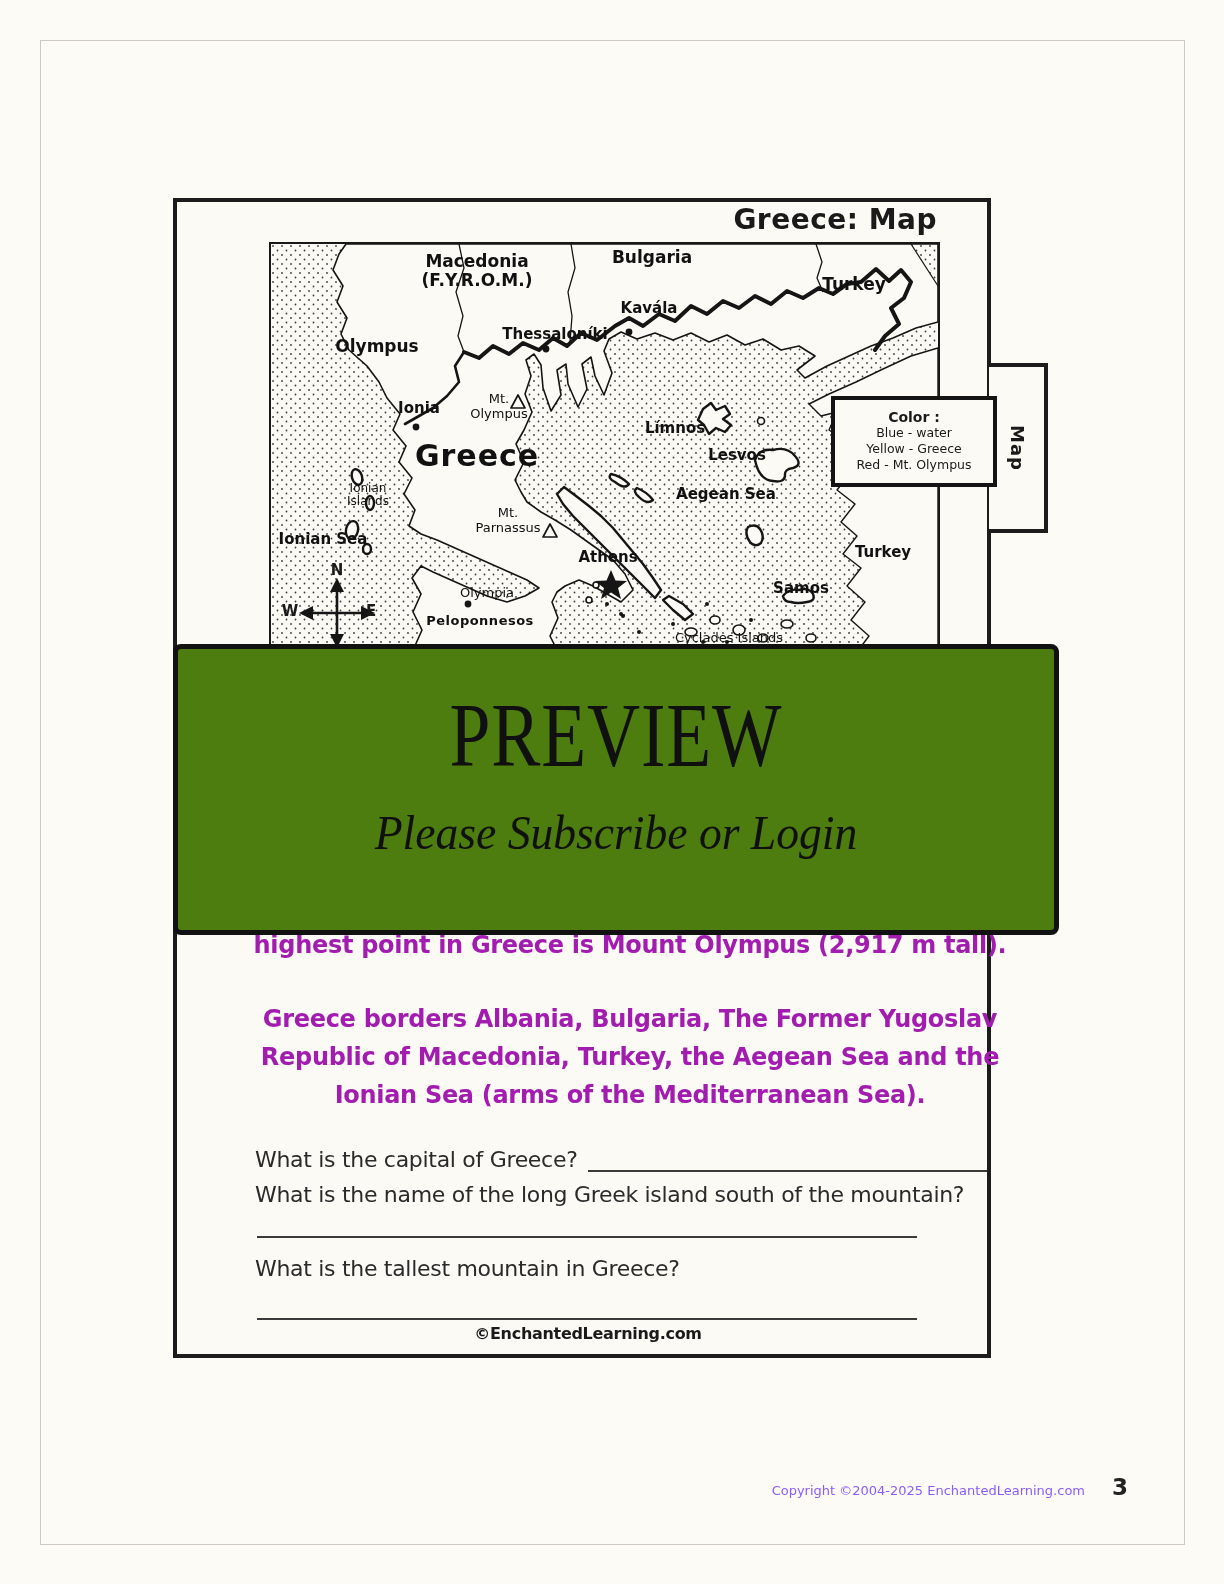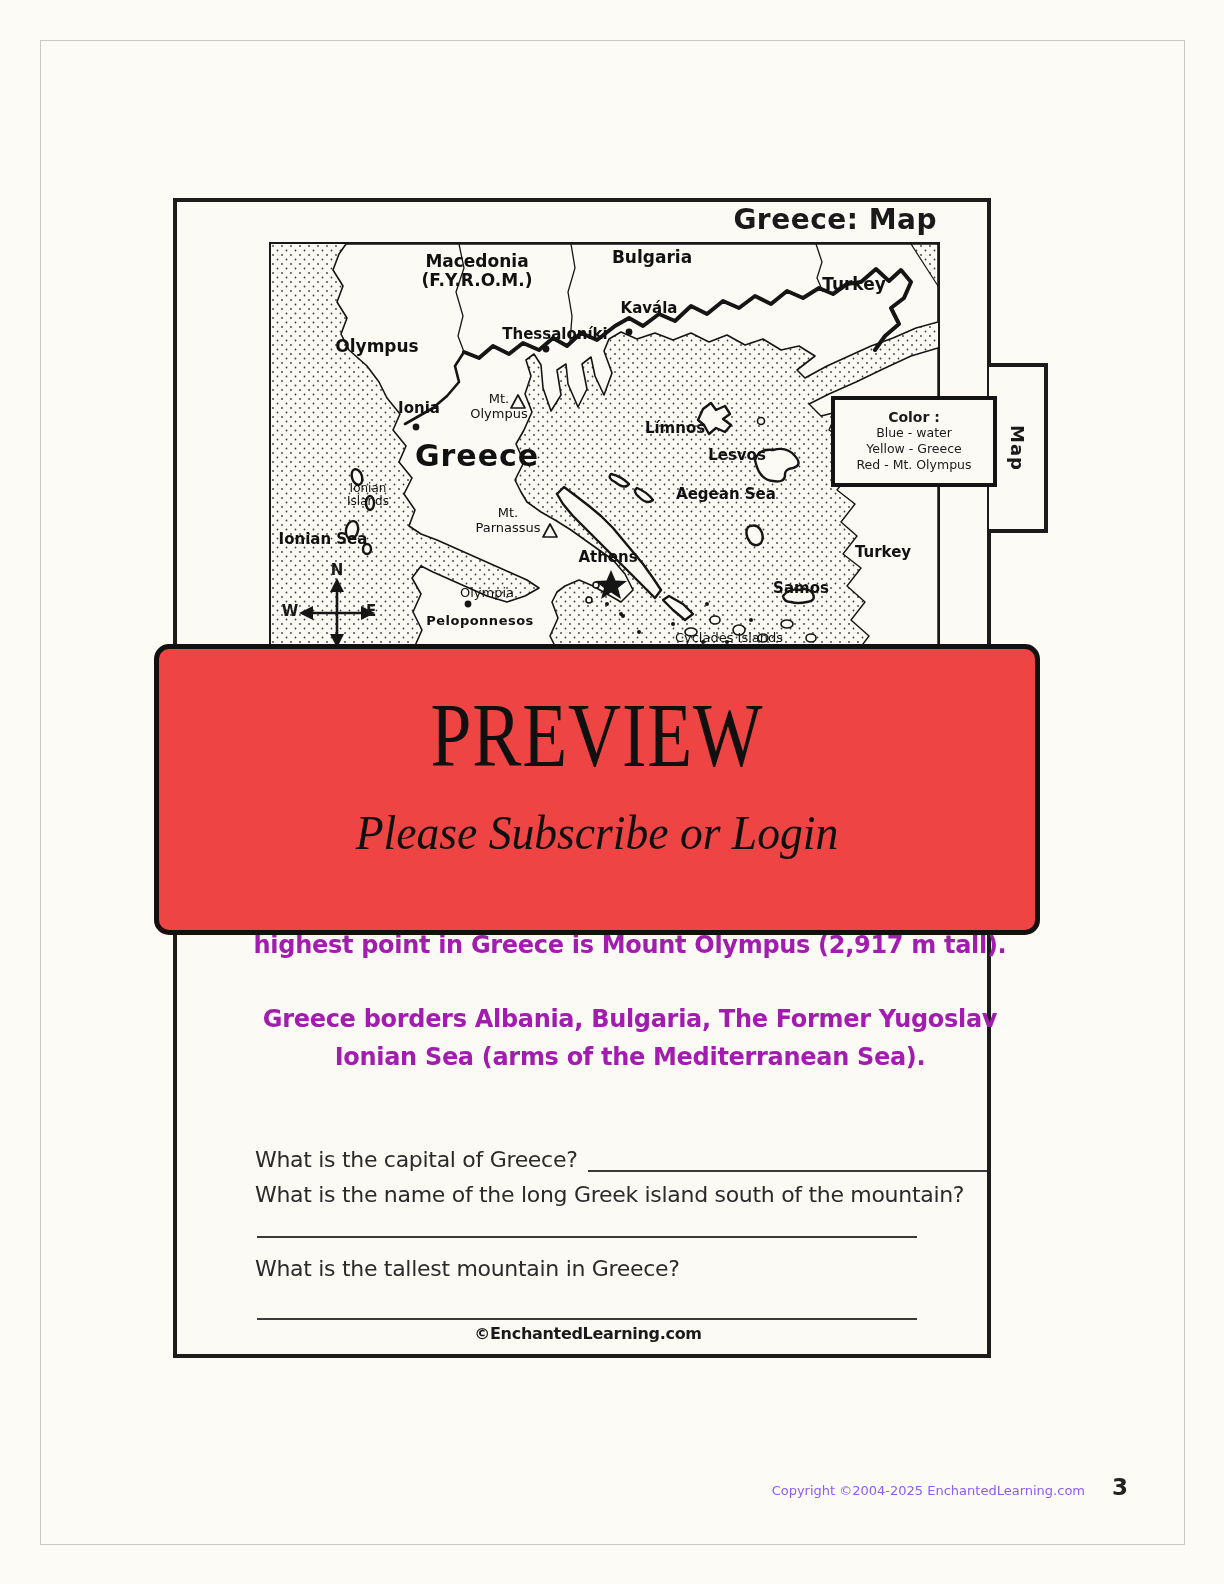--- a/index.html
+++ b/index.html
@@ -26,21 +26,21 @@
   .r13{font-size:13px;}
   .compass-letter{position:absolute;transform:translate(-50%,-50%);font-size:15px;font-weight:bold;}
   
   #legend{left:831px;top:396px;width:158px;height:74px;border:4px solid #141414;background:#fcfaf4;z-index:5;text-align:center;padding-top:9px;}
   #legend .lg-title{font-size:14px;font-weight:bold;}
   #legend .lg-item{font-size:12.5px;line-height:16px;}
   
   #map-tab{left:989px;top:363px;width:55px;height:162px;background:#fcfaf4;border:4px solid #1c1c1c;border-left:none;z-index:4;}
   #map-tab span{position:absolute;left:50%;top:50%;transform:translate(-50%,-50%) rotate(90deg);font-size:18px;font-weight:bold;letter-spacing:1px;}
   
-  #preview{left:154px;top:644px;width:876px;height:281px;background:#ef4444;border:5px solid #111;border-radius:15px;z-index:6;text-align:center;}
+  #preview{left:173px;top:644px;width:876px;height:281px;background:#4d7c0f;border:5px solid #111;border-radius:8px;z-index:6;text-align:center;}
   #preview .pv-title{margin-top:40px;font-family:"Liberation Serif","DejaVu Serif",serif;font-size:92px;line-height:1;display:inline-block;transform:scaleX(.80);letter-spacing:1px;color:#101010;}
   #preview .pv-sub{margin-top:28px;font-family:"Liberation Serif","DejaVu Serif",serif;font-style:italic;font-size:48px;line-height:1;display:block;transform:scaleX(.95);color:#101010;}
   
   .ws-text{font-weight:bold;font-size:24px;letter-spacing:-0.3px;color:#a21caf;}
   #clipped-line{left:175px;top:931px;width:806px;text-align:center;padding-left:52px;z-index:1;}
   #borders-para{left:175px;top:1000px;width:806px;text-align:center;padding-left:52px;line-height:38px;z-index:2;}
   .question{font-size:22px;letter-spacing:-0.3px;color:#2a2a2a;}
   #q1-row{left:255px;top:1146px;width:732px;display:flex;align-items:flex-end;z-index:2;}
   #q1-row .blank{flex:1;border-bottom:2px solid #3a3a3a;margin-left:10px;height:24px;}
   #q2-text{left:255px;top:1182px;z-index:2;}
@@ -197,20 +197,21 @@
   <div class="lg-title">Color :</div>
   <div class="lg-item">Blue - water</div>
   <div class="lg-item">Yellow - Greece</div>
   <div class="lg-item">Red - Mt. Olympus</div>
 </div>
 
 <div id="clipped-line" class="abs ws-text">highest point in Greece is Mount Olympus (2,917 m tall).</div>
 
 <div id="borders-para" class="abs ws-text">
   <div>Greece borders Albania, Bulgaria, The Former Yugoslav</div>
+  <div>Republic of Macedonia, Turkey, the Aegean Sea and the</div>
   <div>Ionian Sea (arms of the Mediterranean Sea).</div>
 </div>
 
 <div id="q1-row" class="abs">
   <span class="question">What is the capital of Greece?</span>
   <span class="blank"></span>
 </div>
 
 <div id="q2-text" class="abs question">What is the name of the long Greek island south of the mountain?</div>
 <div id="q2-line" class="abs answer-line"></div>

